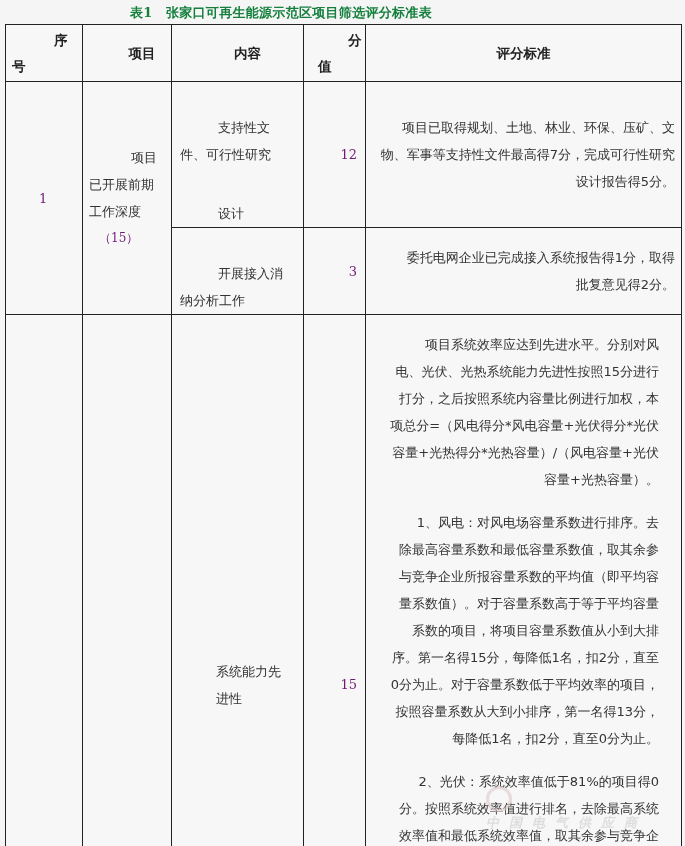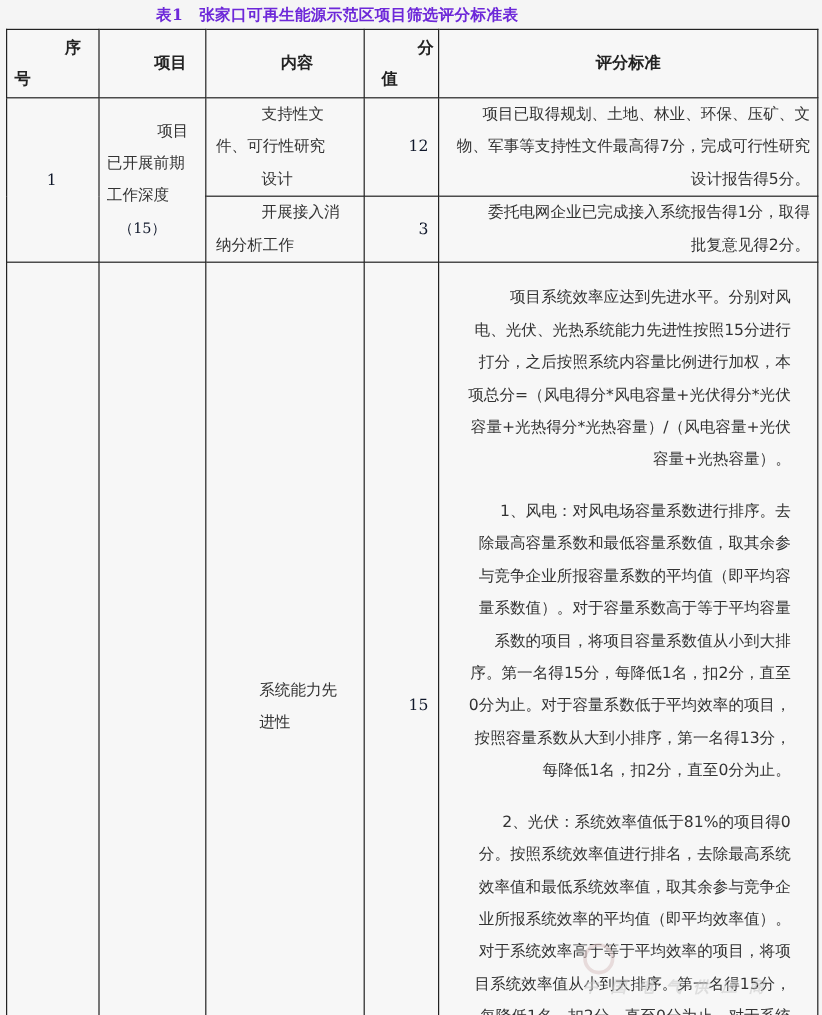--- a/index.html
+++ b/index.html
@@ -7,21 +7,21 @@
     width: 685px; height: 846px; overflow: hidden;
     background: #f5f5f5;
     font-family: "DejaVu Sans", "Liberation Sans", sans-serif;
     color: #333;
     position: relative;
   }
   .title {
     position: absolute; left: 0; top: 4px; width: 562px;
     text-align: center;
     font-family: "DejaVu Serif", "Liberation Serif", serif;
-    font-weight: bold; font-size: 13px; color: #6d28d9;
+    font-weight: bold; font-size: 13px; color: #15803d;
     letter-spacing: 0.3px;
   }
   table.grid {
     position: absolute; left: 5px; top: 24px;
     border-collapse: collapse;
     table-layout: fixed;
     width: 677px;
     background: #f7f7f7;
   }
   table.grid td, table.grid th {
@@ -40,28 +40,28 @@
   .c-std  { width: auto; }
   .th-no { text-align: left; padding: 2px 4px !important; line-height: 26px !important; }
   .th-no .l1 { display: block; padding-left: 44px; }
   .th-no .l2 { display: block; padding-left: 2px; }
   .th-item { text-align: center; padding-left: 30px !important; }
   .th-cont { text-align: center; padding-left: 20px !important; margin-top: 20px; }
   .th-sc { text-align: left; padding: 2px 4px !important; line-height: 26px !important; }
   .th-sc .l1 { display: block; padding-left: 40px; }
   .th-sc .l2 { display: block; padding-left: 10px; }
   .th-std { text-align: center; }
-  .num { font-family: "DejaVu Serif", "Liberation Serif", serif; font-size: 12px; color: #0f172a; }
+  .num { font-family: "DejaVu Serif", "Liberation Serif", serif; font-size: 12px; color: #701a75; }
   .td-no { text-align: center; padding-left: 33px !important; text-align: left; }
   .td-item { text-align: left; padding: 0 6px !important; }
   .td-item span { display: block; }
   .td-item .i1 { padding-left: 42px; }
   .td-item .i4 { padding-left: 10px; }
   .td-cont { padding: 0 8px !important; text-align: left; }
-  .td-cont .indent { padding-left: 38px; }
+  .td-cont .indent { padding-left: 38px; margin-top: 32px; }
   .td-sc { text-align: right; padding-right: 8px !important; }
   .td-std { padding: 0 6px 0 8px !important; text-align: right; text-indent: 26px; word-break: break-all; }
   .td-std p { margin: 16px; text-indent: 26px; }
   .r-head { height: 54px; }
   .r-1a { height: 77px; }
   .r-1b { height: 54px; }
   .r-2 { height: 660px; vertical-align: top !important; }
   .r-2 td.td-std { vertical-align: top; padding-top: 0 !important; }
   .r-2 .td-cont { padding-left: 44px !important; }
   .watermark {

